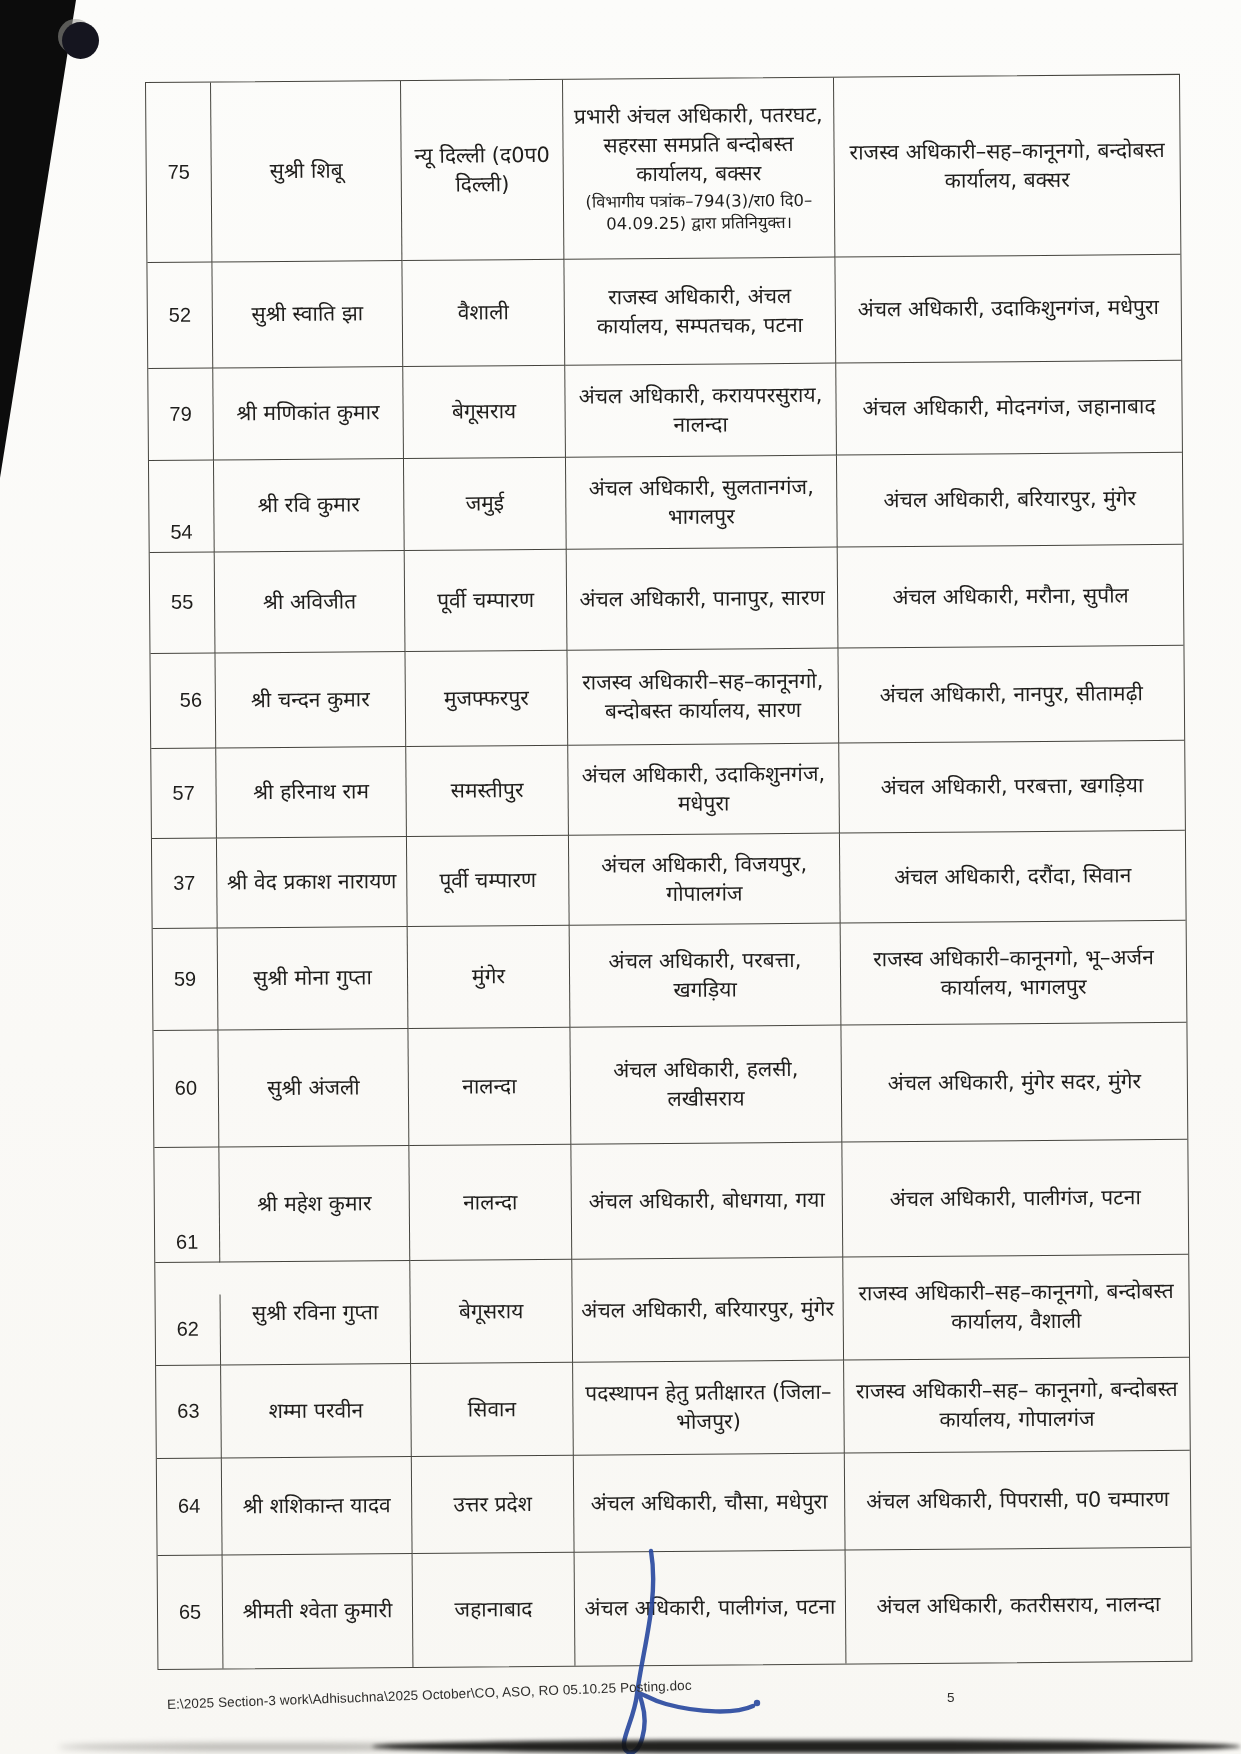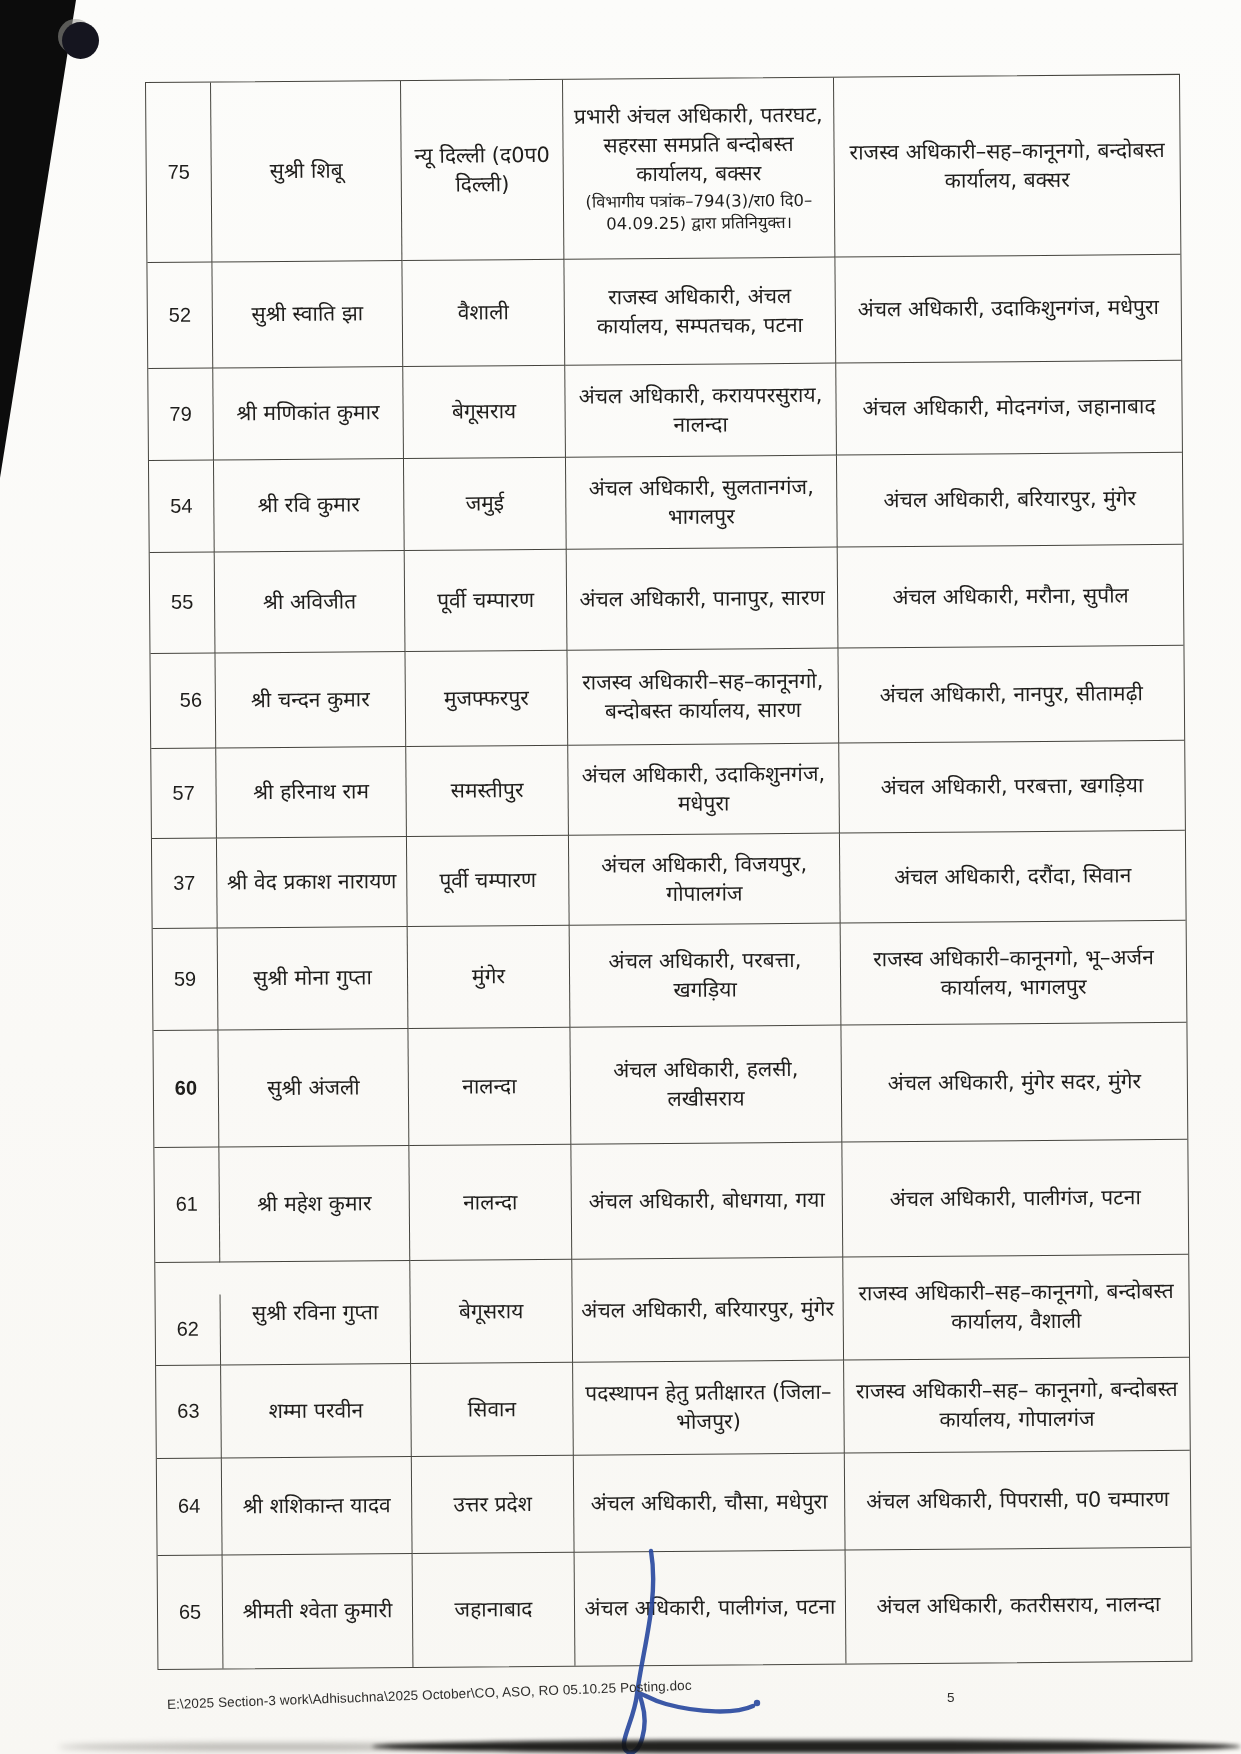--- a/index.html
+++ b/index.html
@@ -122,21 +122,21 @@
           <div class="cell-text">बेगूसराय</div>
         </div>
         <div class="t-cell from-cell" style="width: 271px;">
           <div class="cell-text">अंचल अधिकारी, करायपरसुराय, नालन्दा</div>
         </div>
         <div class="t-cell to-cell" style="width: 345px;">
           <div class="cell-text">अंचल अधिकारी, मोदनगंज, जहानाबाद</div>
         </div>
       </div>
       <div class="t-row" style="min-height: 92px;">
-        <div class="t-cell sl-cell" style="width: 65px;">
+        <div class="t-cell sl-cell" style="width: 65px; justify-content: flex-end;">
           <div class="cell-text">54</div>
         </div>
         <div class="t-cell name-cell" style="width: 190px;">
           <div class="cell-text">श्री रवि कुमार</div>
         </div>
         <div class="t-cell district-cell" style="width: 162px;">
           <div class="cell-text">जमुई</div>
         </div>
         <div class="t-cell from-cell" style="width: 271px;">
           <div class="cell-text">अंचल अधिकारी, सुलतानगंज, भागलपुर</div>
@@ -224,38 +224,38 @@
           <div class="cell-text">मुंगेर</div>
         </div>
         <div class="t-cell from-cell" style="width: 271px;">
           <div class="cell-text">अंचल अधिकारी, परबत्ता, खगड़िया</div>
         </div>
         <div class="t-cell to-cell" style="width: 345px;">
           <div class="cell-text">राजस्व अधिकारी–कानूनगो, भू–अर्जन कार्यालय, भागलपुर</div>
         </div>
       </div>
       <div class="t-row" style="min-height: 117px;">
-        <div class="t-cell sl-cell" style="width: 65px; font-weight: bold;">
+        <div class="t-cell sl-cell" style="width: 65px;">
           <div class="cell-text">60</div>
         </div>
         <div class="t-cell name-cell" style="width: 190px;">
           <div class="cell-text">सुश्री अंजली</div>
         </div>
         <div class="t-cell district-cell" style="width: 162px;">
           <div class="cell-text">नालन्दा</div>
         </div>
         <div class="t-cell from-cell" style="width: 271px;">
           <div class="cell-text">अंचल अधिकारी, हलसी, लखीसराय</div>
         </div>
         <div class="t-cell to-cell" style="width: 345px;">
           <div class="cell-text">अंचल अधिकारी, मुंगेर सदर, मुंगेर</div>
         </div>
       </div>
       <div class="t-row" style="min-height: 115px;">
-        <div class="t-cell sl-cell" style="width: 65px;">
+        <div class="t-cell sl-cell" style="width: 65px; justify-content: flex-end;">
           <div class="cell-text">61</div>
         </div>
         <div class="t-cell name-cell" style="width: 190px;">
           <div class="cell-text">श्री महेश कुमार</div>
         </div>
         <div class="t-cell district-cell" style="width: 162px;">
           <div class="cell-text">नालन्दा</div>
         </div>
         <div class="t-cell from-cell" style="width: 271px;">
           <div class="cell-text">अंचल अधिकारी, बोधगया, गया</div>

